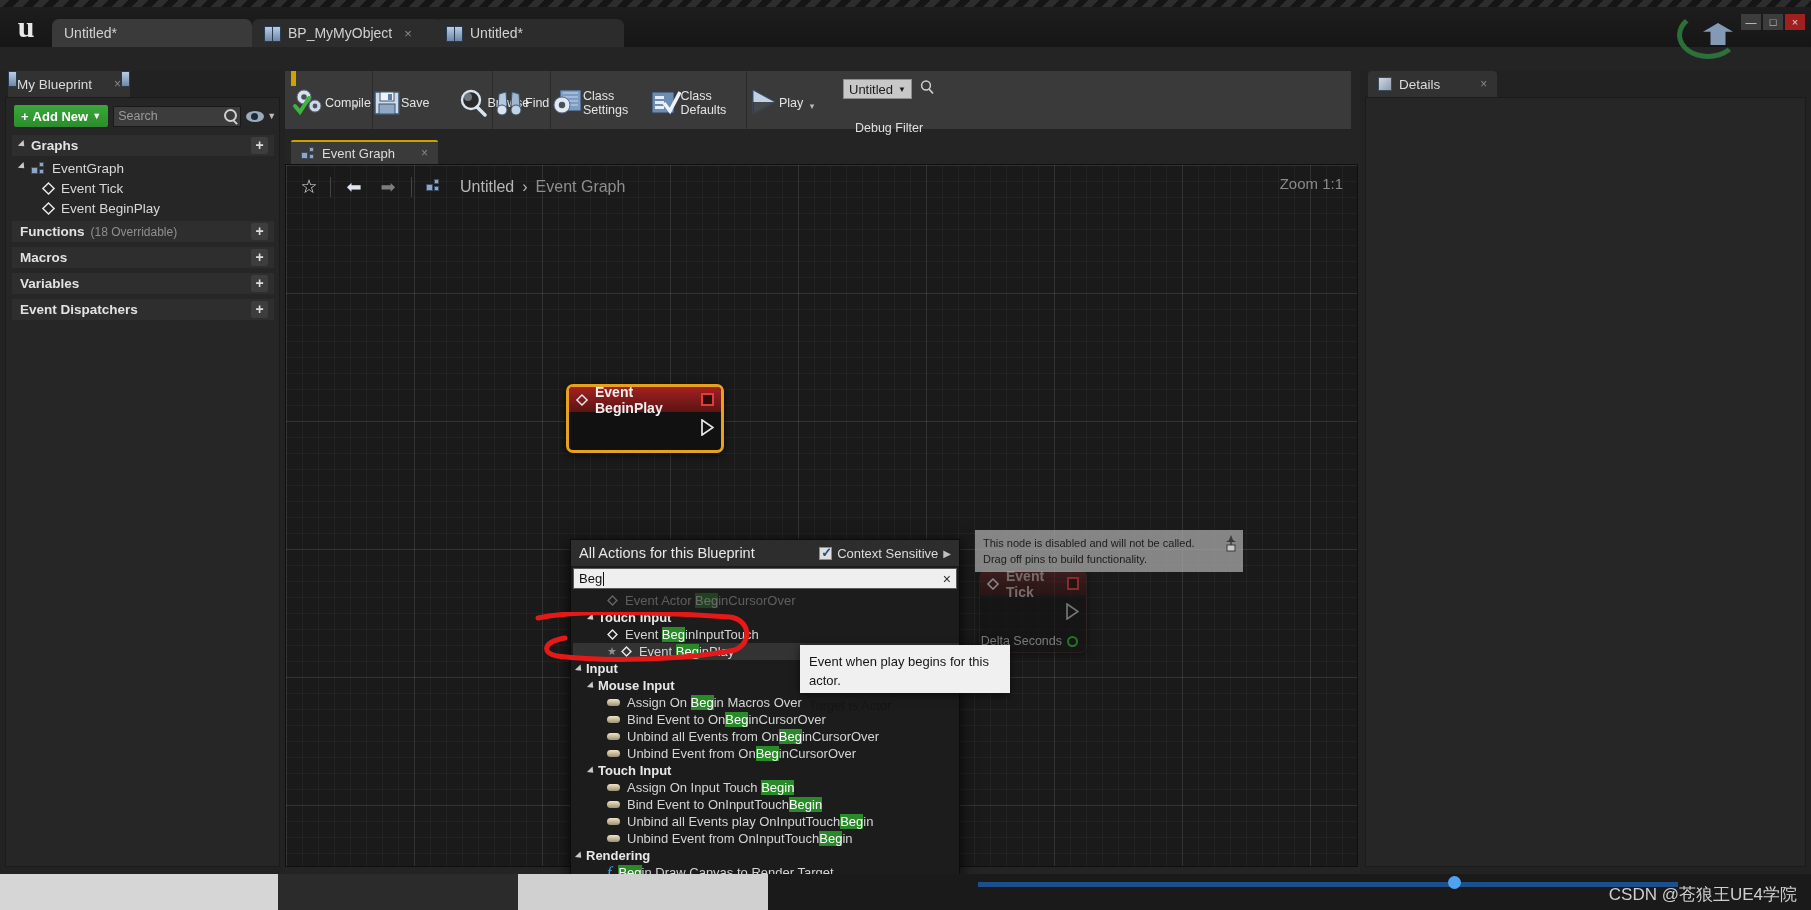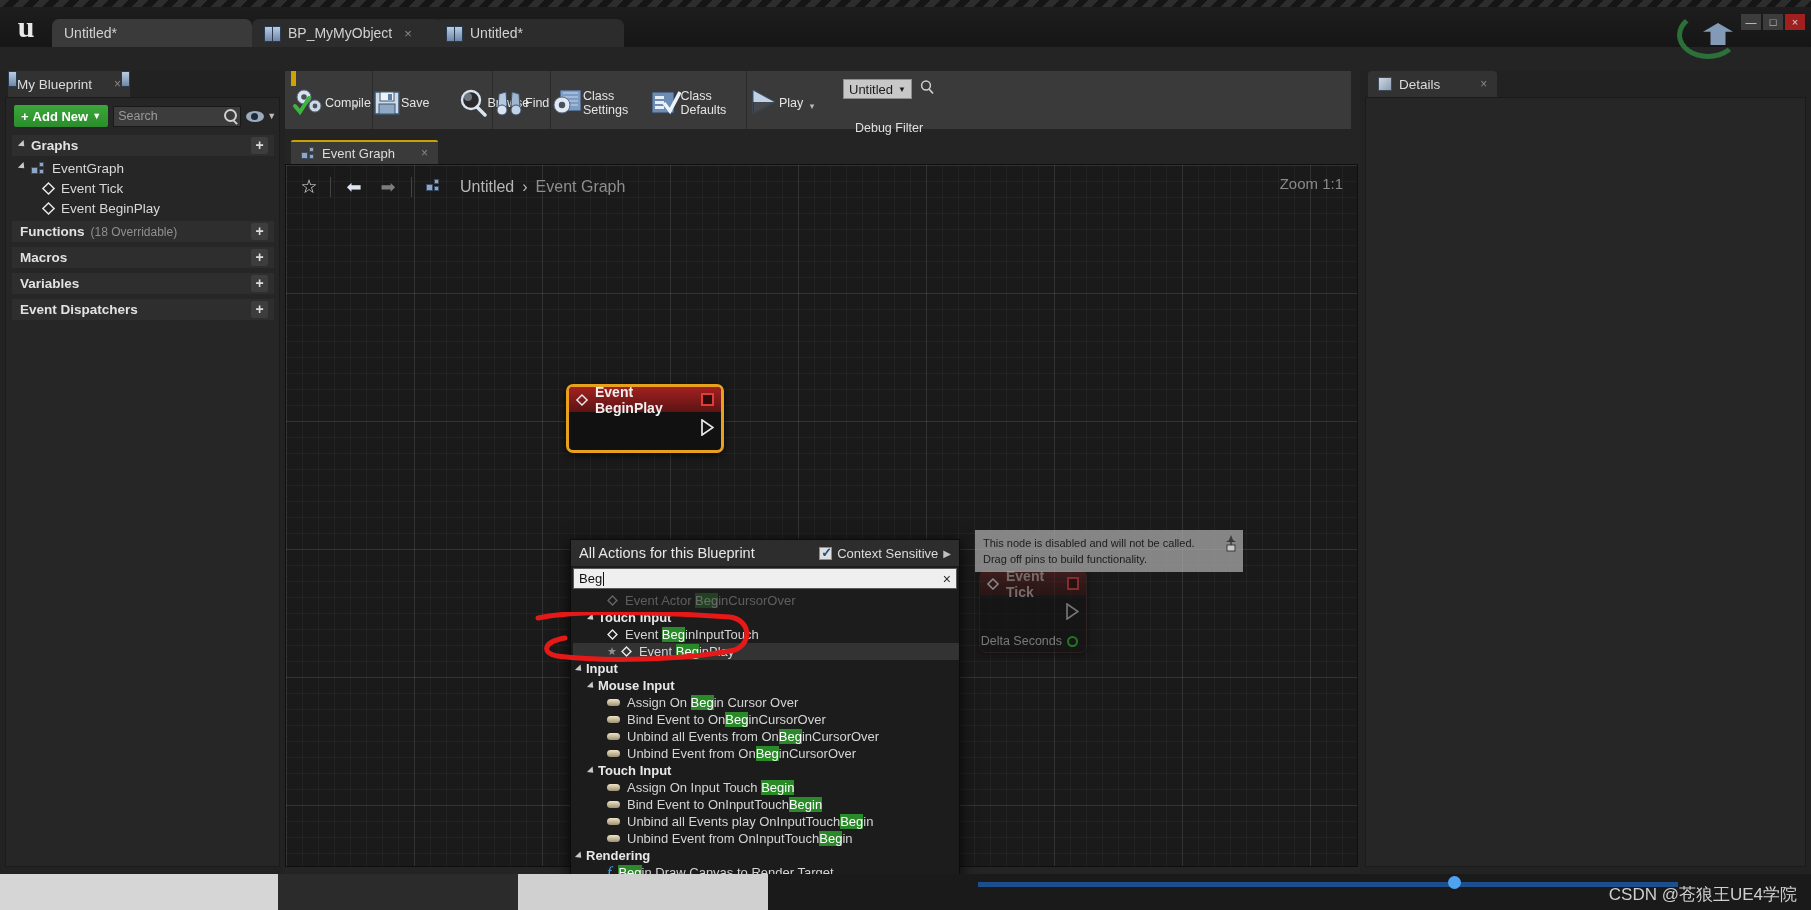--- a/index.html
+++ b/index.html
@@ -796,21 +796,21 @@
             <span><span>Input</span></span>
           </div>
           <div class="am-row cat">
             <span style="width: 16px; flex: 0 0 auto;"></span>
             <span class="cat-tri"></span>
             <span><span>Mouse Input</span></span>
           </div>
           <div class="am-row">
             <span style="width: 34px; flex: 0 0 auto;"></span>
             <span class="bind-ico"></span>
-            <span><span>Assign On </span><span class="hl">Beg</span><span>in Cursor Over</span></span>
+            <span><span>Assign On </span><span class="hl">Beg</span><span>in Macros Over</span></span>
           </div>
           <div class="am-row">
             <span style="width: 34px; flex: 0 0 auto;"></span>
             <span class="bind-ico"></span>
             <span><span>Bind Event to On</span><span class="hl">Beg</span><span>inCursorOver</span></span>
           </div>
           <div class="am-row">
             <span style="width: 34px; flex: 0 0 auto;"></span>
             <span class="bind-ico"></span>
             <span><span>Unbind all Events from On</span><span class="hl">Beg</span><span>inCursorOver</span></span>
@@ -856,20 +856,24 @@
             <span><span class="hl">Beg</span><span>in Draw Canvas to Render Target</span></span>
           </div>
           <div class="am-row cat">
             <span style="width: 4px; flex: 0 0 auto;"></span>
             <span class="cat-tri"></span>
             <span><span>Transactions</span></span>
           </div>
         </div>
     </div>
 
+    <div class="am-tooltip">
+      <div>Event when play begins for this actor.</div>
+      <div class="t2">Target is Actor</div>
+    </div>
 
     <svg class="annot" width="260" height="90" viewBox="0 0 260 90">
       <path d="M3 6 C 40 -2, 120 0, 195 5 C 215 8, 218 30, 200 38 C 150 48, 70 50, 22 44 C 8 42, 6 30, 30 26" stroke="#e61919" stroke-width="5" fill="none" stroke-linecap="round"></path>
     </svg>
 
     <div class="bottom-strip">
       <div class="bs-light"></div>
       <div class="bs-mid"></div>
       <div class="bs-light2"></div>
     </div>

